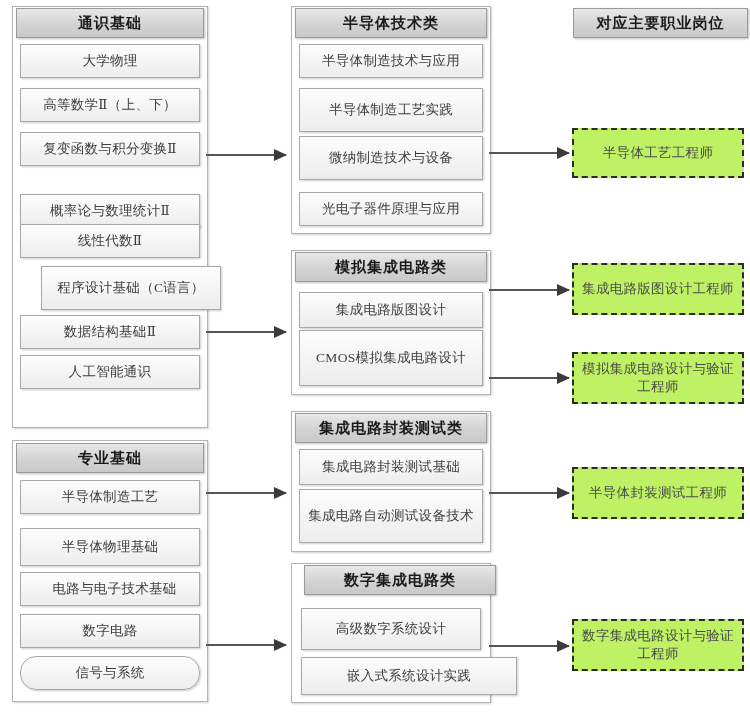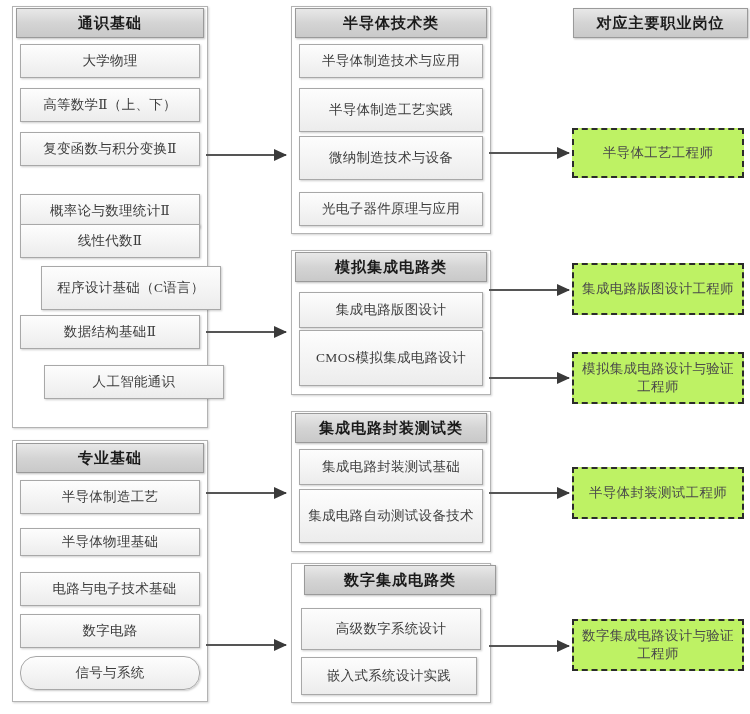--- a/index.html
+++ b/index.html
@@ -110,27 +110,27 @@
   <div class="group" style="left:12px; top:6px; width:196px; height:422px;"></div>
   <div class="group-header" style="left:16px; top:8px; width:188px; height:30px;">通识基础</div>
 
   <div class="node" style="left:20px; top:44px; width:180px; height:34px;">大学物理</div>
   <div class="node" style="left:20px; top:88px; width:180px; height:34px;">高等数学Ⅱ（上、下）</div>
   <div class="node" style="left:20px; top:132px; width:180px; height:34px;">复变函数与积分变换Ⅱ</div>
   <div class="node" style="left:20px; top:194px; width:180px; height:34px;">概率论与数理统计Ⅱ</div>
   <div class="node" style="left:20px; top:224px; width:180px; height:34px;">线性代数Ⅱ</div>
   <div class="node" style="left:20px; top:266px; width:180px; height:44px;margin-left:21px;">程序设计基础（C语言）</div>
   <div class="node" style="left:20px; top:315px; width:180px; height:34px;">数据结构基础Ⅱ</div>
-  <div class="node" style="left:20px; top:365px; width:180px; height:34px;margin-left:24px;">人工智能通识</div>
+  <div class="node" style="left:20px; top:355px; width:180px; height:34px;">人工智能通识</div>
 
   <div class="group" style="left:12px; top:440px; width:196px; height:262px;"></div>
   <div class="group-header" style="left:16px; top:443px; width:188px; height:30px;">专业基础</div>
 
   <div class="node" style="left:20px; top:480px; width:180px; height:34px;">半导体制造工艺</div>
-  <div class="node" style="left:20px; top:528px; width:180px; height:28px;">半导体物理基础</div>
+  <div class="node" style="left:20px; top:528px; width:180px; height:38px;">半导体物理基础</div>
   <div class="node" style="left:20px; top:572px; width:180px; height:34px;padding-left:12px;">电路与电子技术基础</div>
   <div class="node" style="left:20px; top:614px; width:180px; height:34px;">数字电路</div>
   <div class="node" style="left:20px; top:656px; width:180px; height:34px;border-radius:16px;">信号与系统</div>
 
   <div class="group" style="left:291px; top:6px; width:200px; height:228px;"></div>
   <div class="group-header" style="left:295px; top:8px; width:192px; height:30px;">半导体技术类</div>
 
   <div class="node" style="left:299px; top:44px; width:184px; height:34px;">半导体制造技术与应用</div>
   <div class="node" style="left:299px; top:88px; width:184px; height:44px;">半导体制造工艺实践</div>
   <div class="node" style="left:299px; top:136px; width:184px; height:44px;">微纳制造技术与设备</div>
@@ -145,21 +145,21 @@
   <div class="group" style="left:291px; top:411px; width:200px; height:141px;"></div>
   <div class="group-header" style="left:295px; top:413px; width:192px; height:30px;">集成电路封装测试类</div>
 
   <div class="node" style="left:299px; top:449px; width:184px; height:36px;">集成电路封装测试基础</div>
   <div class="node" style="left:299px; top:489px; width:184px; height:54px;">集成电路自动测试设备技术</div>
 
   <div class="group" style="left:291px; top:563px; width:200px; height:140px;"></div>
   <div class="group-header" style="left:304px; top:565px; width:192px; height:30px;">数字集成电路类</div>
 
   <div class="node" style="left:301px; top:608px; width:180px; height:42px;">高级数字系统设计</div>
-  <div class="node" style="left:301px; top:657px; width:176px; height:38px;">嵌入式系统设计实践</div>
+  <div class="node" style="left:301px; top:657px; width:216px; height:38px;">嵌入式系统设计实践</div>
 
   <div class="group-header" style="left:573px; top:8px; width:175px; height:30px;">对应主要职业岗位</div>
 
   <div class="job" style="left:572px; top:128px; width:172px; height:50px;">半导体工艺工程师</div>
   <div class="job" style="left:572px; top:263px; width:172px; height:52px;">集成电路版图设计工程师</div>
   <div class="job" style="left:572px; top:352px; width:172px; height:52px;">模拟集成电路设计与验证工程师</div>
   <div class="job" style="left:572px; top:467px; width:172px; height:52px;">半导体封装测试工程师</div>
   <div class="job" style="left:572px; top:619px; width:172px; height:52px;">数字集成电路设计与验证工程师</div>
 
   <div class="conn" style="left:206px; top:154px; width:80px;"></div>

